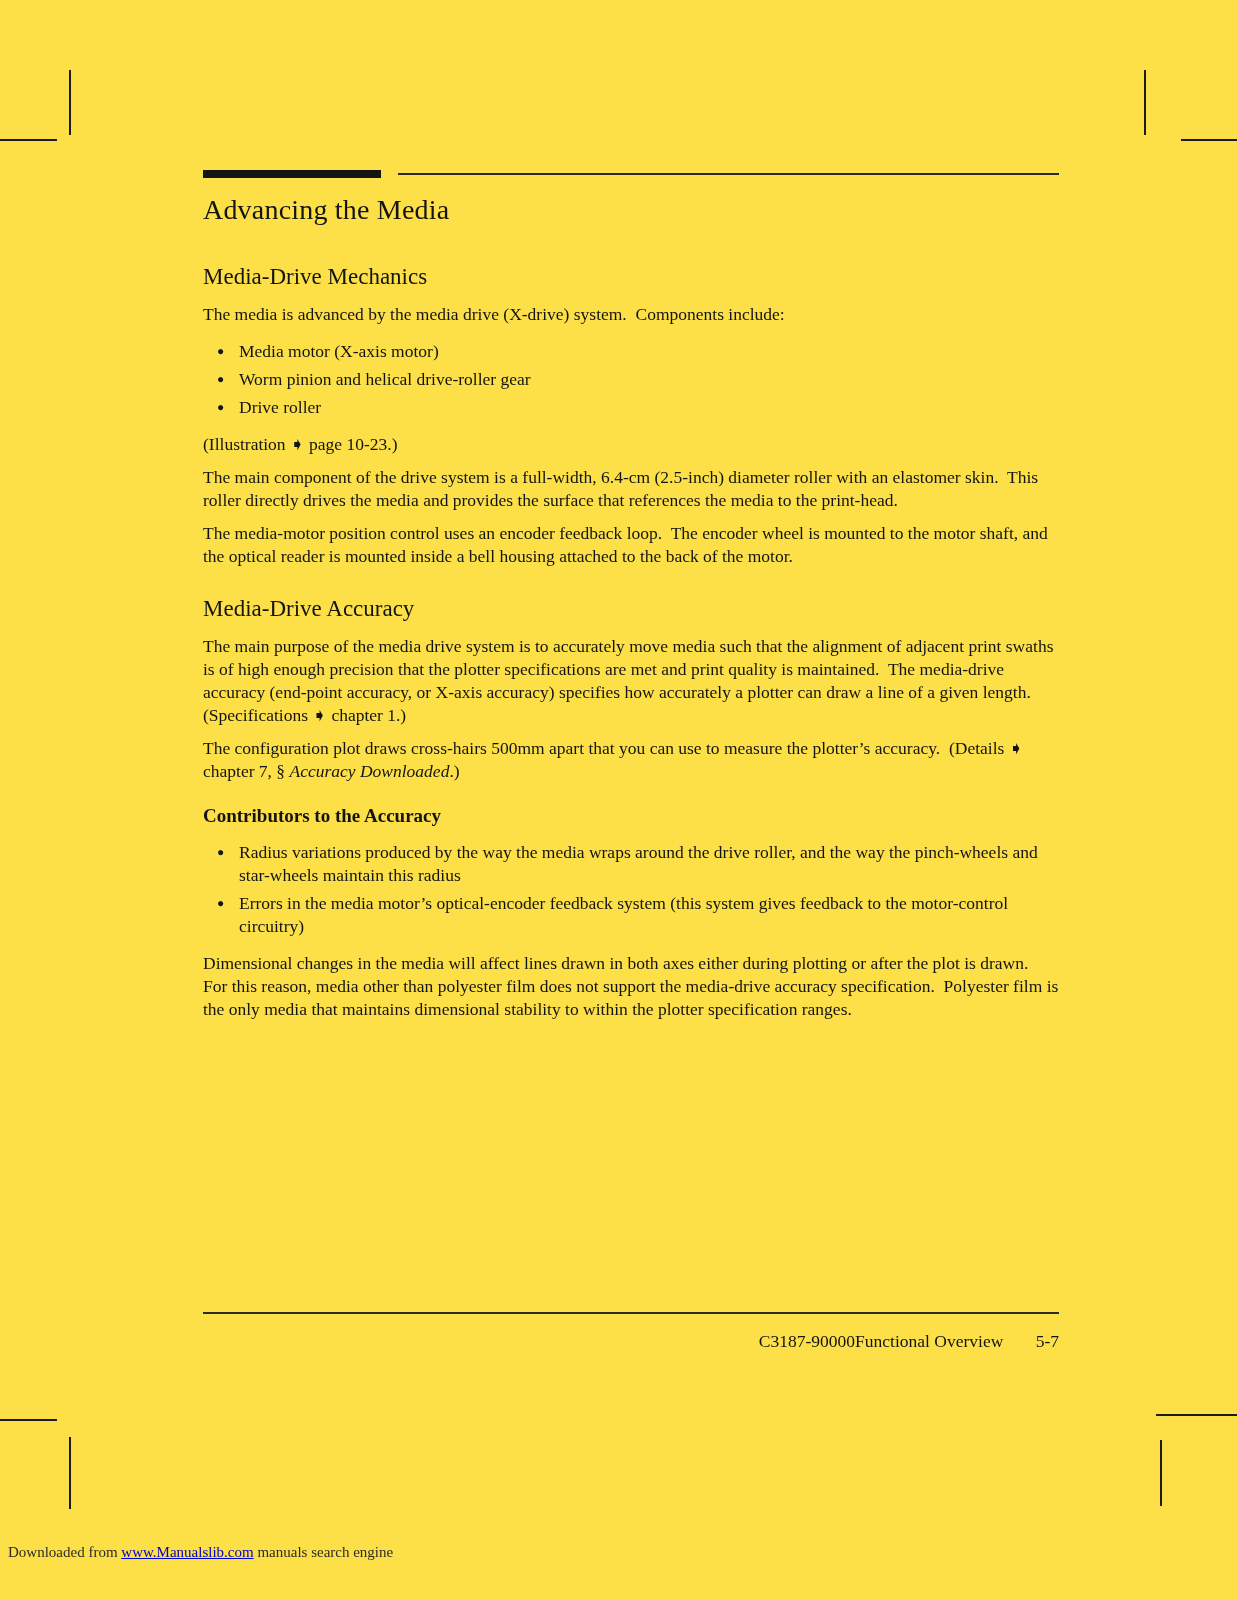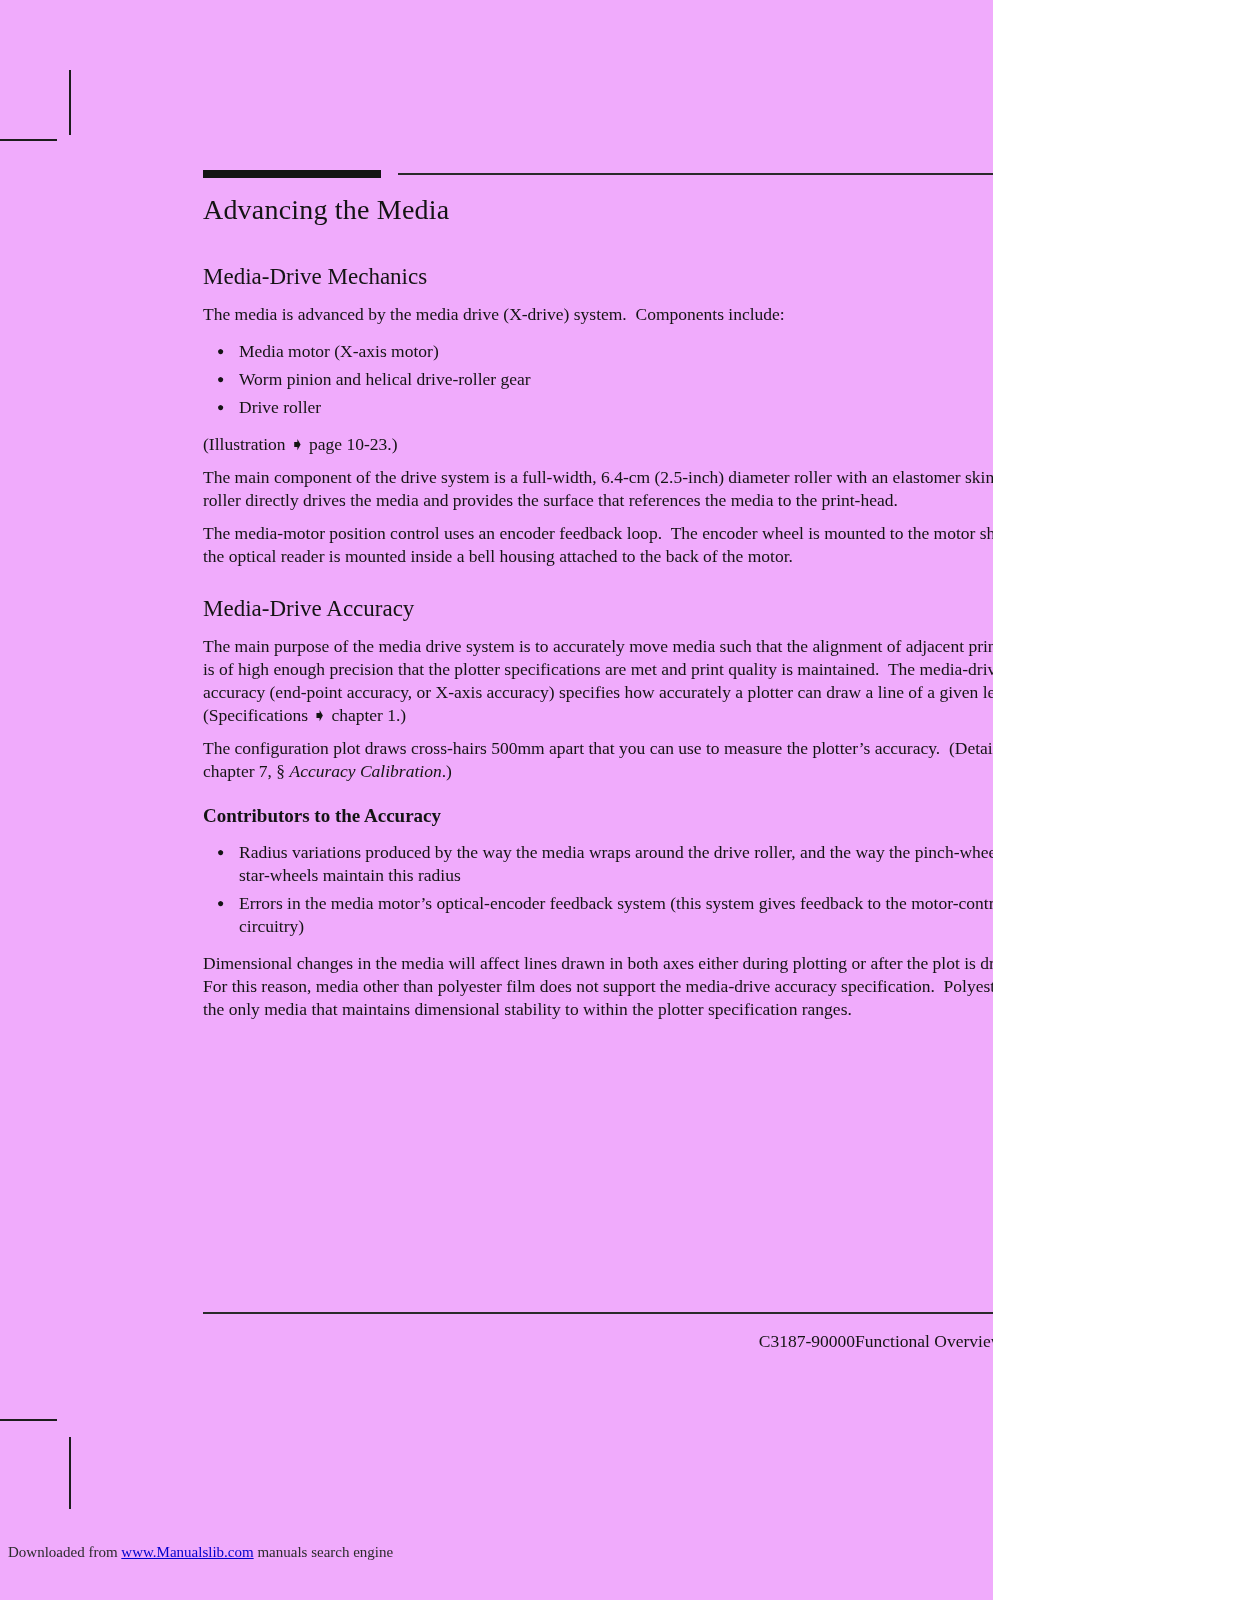--- a/index.html
+++ b/index.html
@@ -1,21 +1,21 @@
 <!DOCTYPE html>
 <html><head>
 <meta charset="utf-8">
 <style>
   * { margin:0; padding:0; box-sizing:border-box; }
   html, body { background:#ffffff; }
   .page {
     position:relative;
-    width:993px;
+    width:1237px;
     height:1600px;
-    background:#f0abfc;
+    background:#fde047;
     font-family:"Liberation Serif", serif;
     color:#141414;
     overflow:hidden;
   }
   
   .crop { position:absolute; background:#1c1c1c; }
   .crop.h { height:2px; }
   .crop.v { width:2px; }
   .crop.tl-h { left:0;    top:139px;  width:57px; }
   .crop.tl-v { left:69px; top:70px;   height:65px; }
@@ -96,21 +96,21 @@
         </li>
       </ul>
       <p class="body-text">(Illustration ➧ page 10-23.)</p>
       <p class="body-text">The main component of the drive system is a full-width, 6.4-cm (2.5-inch) diameter roller with an elastomer skin.  This roller directly drives the media and provides the surface that references the media to the print-head.</p>
       <p class="body-text">The media-motor position control uses an encoder feedback loop.  The encoder wheel is mounted to the motor shaft, and the optical reader is mounted inside a bell housing attached to the back of the motor.</p>
     </section>
 
     <section>
       <h2 class="section-heading">Media-Drive Accuracy</h2>
       <p class="body-text">The main purpose of the media drive system is to accurately move media such that the alignment of adjacent print swaths is of high enough precision that the plotter specifications are met and print quality is maintained.  The media-drive accuracy (end-point accuracy, or X-axis accuracy) specifies how accurately a plotter can draw a line of a given length. (Specifications ➧ chapter 1.)</p>
-      <p class="body-text"><span>The configuration plot draws cross-hairs 500mm apart that you can use to measure the plotter’s accuracy.  (Details ➧ chapter 7, § </span><i>Accuracy Calibration</i><span>.)</span></p>
+      <p class="body-text"><span>The configuration plot draws cross-hairs 500mm apart that you can use to measure the plotter’s accuracy.  (Details ➧ chapter 7, § </span><i>Accuracy Downloaded</i><span>.)</span></p>
 
       <h3 class="sub-heading">Contributors to the Accuracy</h3>
       <ul class="bullet-list">
         <li>
           <span class="bullet">●</span>
           <span class="li-text">Radius variations produced by the way the media wraps around the drive roller, and the way the pinch-wheels and star-wheels maintain this radius</span>
         </li>
         <li>
           <span class="bullet">●</span>
           <span class="li-text">Errors in the media motor’s optical-encoder feedback system (this system gives feedback to the motor-control circuitry)</span>

